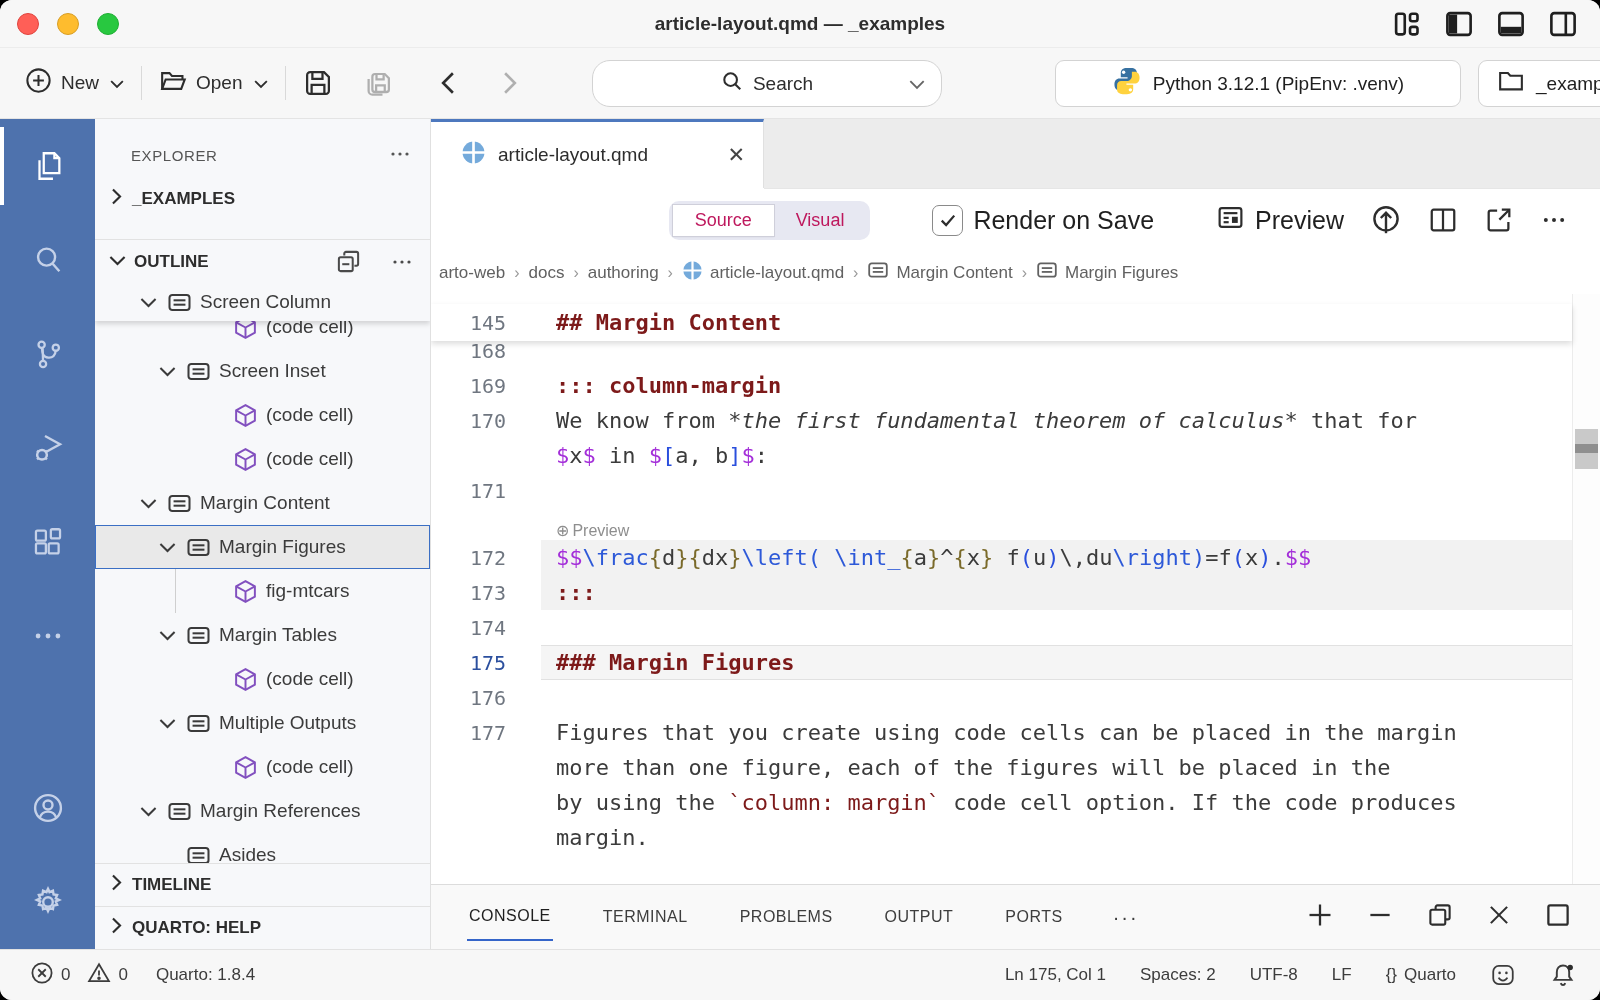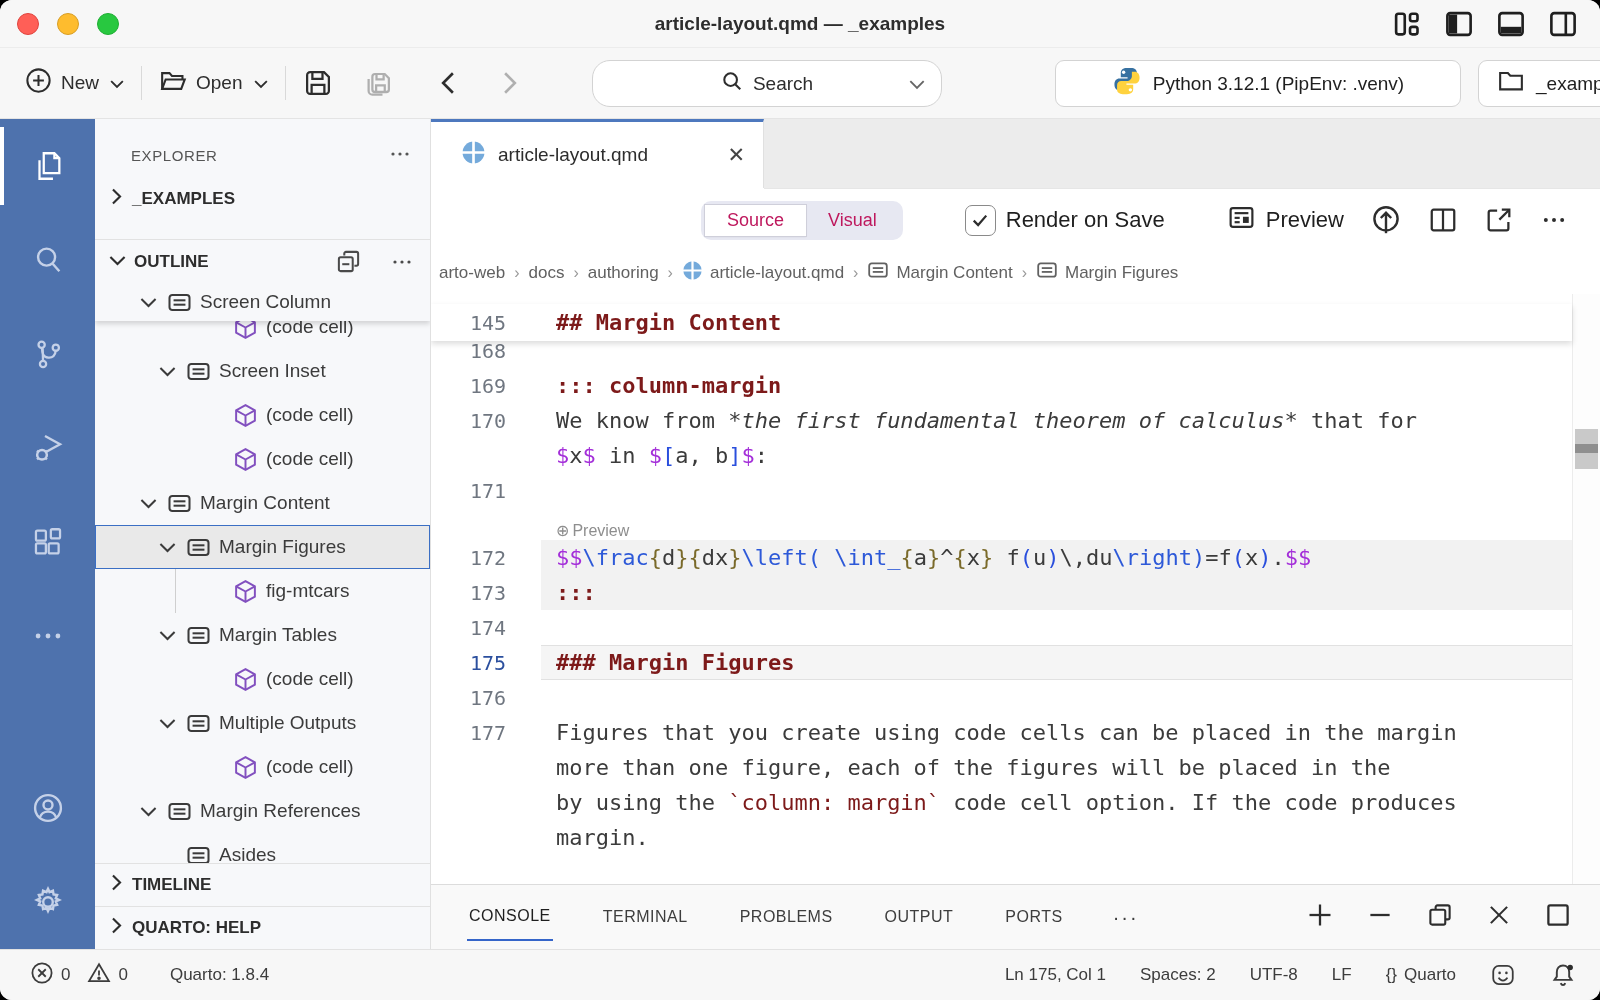--- a/index.html
+++ b/index.html
@@ -57,21 +57,21 @@
   
   .editor-group { flex:1; display:flex; flex-direction:column; border-left:1px solid #e0e0e0; background:#fff; min-width:0; }
   .tabstrip { height:70px; background:#ececec; display:flex; border-bottom:1px solid #e6e6e6; }
   .tab { width:333px; background:#fff; border-top:3px solid #4d78be; border-right:1px solid #e0e0e0; display:flex; align-items:center; padding:0 18px 0 30px; gap:12px; font-size:19px; color:#2d2d2d; position:relative; z-index:1; box-shadow:0 1px 0 #fff; }
   .tab .close { margin-left:auto; color:#444; font-size:21px; }
   .ed-toolbar { height:62px; background:#fff; display:flex; align-items:center; justify-content:flex-end; gap:26px; padding-right:32px; }
   .seg { display:flex; background:#e7e8f2; border-radius:10px; padding:4px; font-size:18px; }
   .seg .opt { padding:5px 22px; border-radius:0; color:#be185d; }
   .seg .opt.on { background:#fff; box-shadow:0 0 0 1px #cfcfda, 0 1px 2px rgba(0,0,0,.08); }
   .chk { width:31px; height:31px; border:1.6px solid #8a8a8a; border-radius:7px; display:flex; align-items:center; justify-content:center; background:#fff; }
-  .ctl { display:flex; align-items:center; gap:10px; font-size:22px; color:#1f1f1f;padding-left:36px; }
+  .ctl { display:flex; align-items:center; gap:10px; font-size:25px; color:#1f1f1f;padding-left:36px; }
   .icon-btn { color:#3b3b3b; display:flex; align-items:center; }
   .breadcrumb { height:43px; display:flex; align-items:center; font-size:17px; color:#616161; padding-left:8px; gap:4px; overflow:hidden; white-space:nowrap; }
   .crumb { display:flex; align-items:center; gap:7px; }
   .crumb-sep { color:#9a9a9a; font-size:16px; padding:0 5px; }
 
   
   .code-area { position:relative; height:590px; background:#fff; overflow:hidden; font-family:"DejaVu Sans Mono", monospace; font-size:22px; }
   .sticky-line { position:absolute; top:10px; left:0; right:28px; height:37px; background:#fff; z-index:3; box-shadow:0 3px 6px rgba(0,0,0,.14); display:flex; align-items:center; }
   .code-rows { position:absolute; top:39px; left:0; right:0; }
   .code-row { height:35px; display:flex; align-items:center; position:relative; }
@@ -750,21 +750,21 @@
             <line x1="10.5" y1="5.5" x2="5.5" y2="10.5"></line>
           </svg></span>
       <span>0</span>
       <span style="margin-left:10px"><svg width="24" height="24" viewBox="0 0 16 16" fill="none" stroke="#3c3c3c" stroke-width="1.2">
             <path d="M8 2.2 L14.6 13.4 H1.4 Z"></path>
             <line x1="8" y1="6.4" x2="8" y2="9.6"></line>
             <circle cx="8" cy="11.5" r=".6" fill="#3c3c3c"></circle>
           </svg></span>
       <span>0</span>
     </div>
-    <div class="st-item" style="margin-left:14px">
+    <div class="st-item" style="">
       <span>Quarto: 1.8.4</span>
     </div>
     <div class="st-right">
       <span class="st-item">Ln 175, Col 1</span>
       <span class="st-item">Spaces: 2</span>
       <span class="st-item">UTF-8</span>
       <span class="st-item">LF</span>
       <span class="st-item">
         <span>{}</span>
         <span>Quarto</span>

